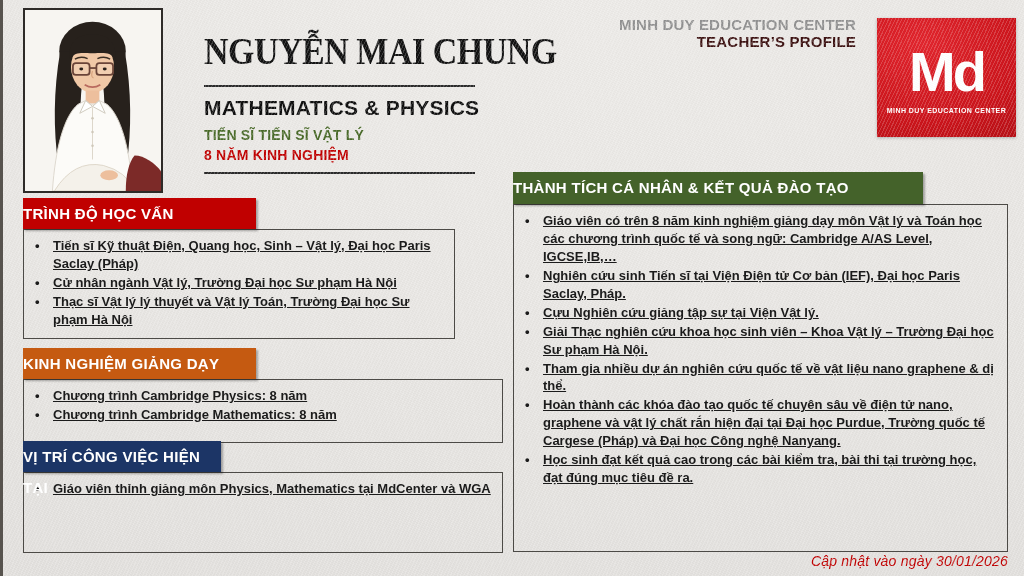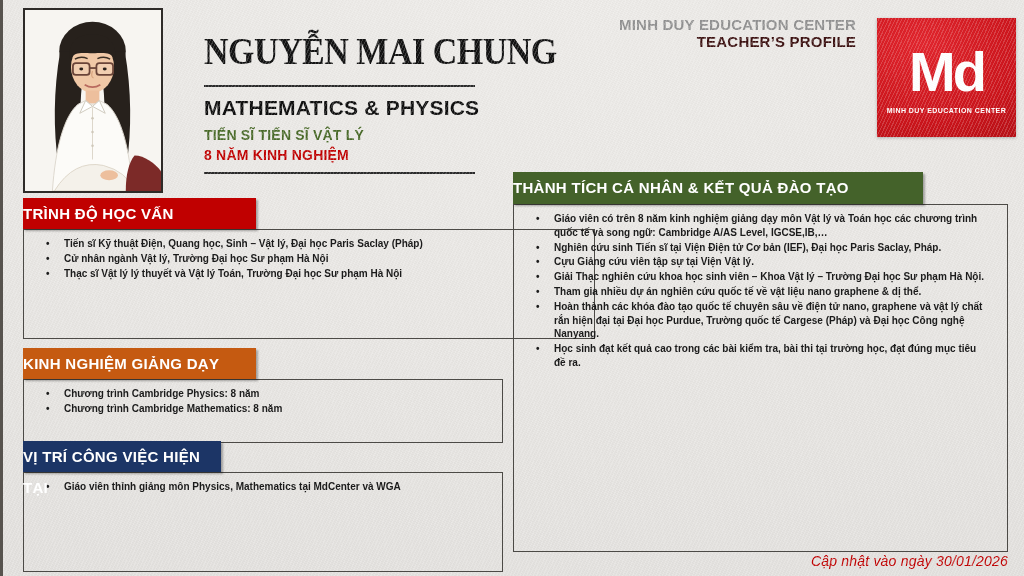--- a/index.html
+++ b/index.html
@@ -43,31 +43,31 @@
     box-shadow:0 1px 3px rgba(0,0,0,.25);}
   .logo-mono{color:#fff;font-weight:700;font-size:56px;line-height:1;letter-spacing:-3px;margin-top:2px;}
   .logo-cap{color:#fff;font-size:7px;font-weight:700;letter-spacing:.45px;margin-top:7px;white-space:nowrap;}
 
   
   .sec-h{position:absolute;height:31px;line-height:31px;text-align:left;color:#fff;
     font-size:15px;font-weight:700;letter-spacing:.3px;box-shadow:2px 2px 2px rgba(0,0,0,.3);z-index:3;}
   .sec-b{position:absolute;border:1.5px solid #4c4a46;box-sizing:border-box;background:transparent;
     padding:6px 8px 4px 4px;z-index:2;}
   .h-edu{left:23px;top:198px;width:233px;background:#c00000;}
-  .b-edu{left:23px;top:229px;width:572px;height:110px;}
+  .b-edu{left:23px;top:229px;width:432px;height:110px;}
   .h-exp{left:23px;top:348px;width:233px;background:#c55a11;}
   .b-exp{left:23px;top:379px;width:480px;height:64px;}
   .h-pos{left:23px;top:441px;width:198px;background:#1c3566;}
-  .b-pos{left:23px;top:472px;width:480px;height:100px;}
+  .b-pos{left:23px;top:472px;width:480px;height:81px;}
   .h-ach{left:513px;top:172px;width:410px;height:32px;line-height:32px;background:#44622a;}
   .b-ach{left:513px;top:204px;width:495px;height:348px;}
 
   ul.blist{list-style:none;margin:0;padding:0;}
-  ul.blist li{position:relative;padding-left:25px;margin:1px 11px;
-    font-size:10px;font-weight:700;color:#1b1b1b;line-height:1.38;}
+  ul.blist li{position:relative;padding-left:25px;margin:1px 0;
+    font-size:13px;font-weight:700;color:#1b1b1b;line-height:1.38;text-decoration:underline;}
   ul.blist li::before{content:"\2022";position:absolute;left:7px;top:0;color:#1b1b1b;}
 
   .footer-note{position:absolute;left:513px;top:553px;width:495px;text-align:right;
     color:#c00000;font-style:italic;font-size:14px;letter-spacing:.2px;}
 </style>
 </head>
 <body>
 
 <div class="slide">
   <div class="left-edge"></div>
@@ -141,21 +141,21 @@
     <ul class="blist">
       <li>Giáo viên thỉnh giảng môn Physics, Mathematics tại MdCenter và WGA</li>
     </ul>
   </div>
 
   <div class="sec-h h-ach">THÀNH TÍCH CÁ NHÂN &amp; KẾT QUẢ ĐÀO TẠO</div>
   <div class="sec-b b-ach">
     <ul class="blist">
       <li>Giáo viên có trên 8 năm kinh nghiệm giảng dạy môn Vật lý và Toán học các chương trình quốc tế và song ngữ: Cambridge A/AS Level, IGCSE,IB,…</li>
       <li>Nghiên cứu sinh Tiến sĩ tại Viện Điện tử Cơ bản (IEF), Đại học Paris Saclay, Pháp.</li>
-      <li>Cựu Giảng cứu viên tập sự tại Viện Vật lý.</li>
+      <li>Cựu Nghiên cứu giảng tập sự tại Viện Vật lý.</li>
       <li>Giải Thạc nghiên cứu khoa học sinh viên – Khoa Vật lý – Trường Đại học Sư phạm Hà Nội.</li>
       <li>Tham gia nhiều dự án nghiên cứu quốc tế về vật liệu nano graphene &amp; dị thể.</li>
       <li>Hoàn thành các khóa đào tạo quốc tế chuyên sâu về điện tử nano, graphene và vật lý chất rắn hiện đại tại Đại học Purdue, Trường quốc tế Cargese (Pháp) và Đại học Công nghệ Nanyang.</li>
       <li>Học sinh đạt kết quả cao trong các bài kiểm tra, bài thi tại trường học, đạt đúng mục tiêu đề ra.</li>
     </ul>
   </div>
 
   <div class="footer-note">Cập nhật vào ngày 30/01/2026</div>
 </div>
 

